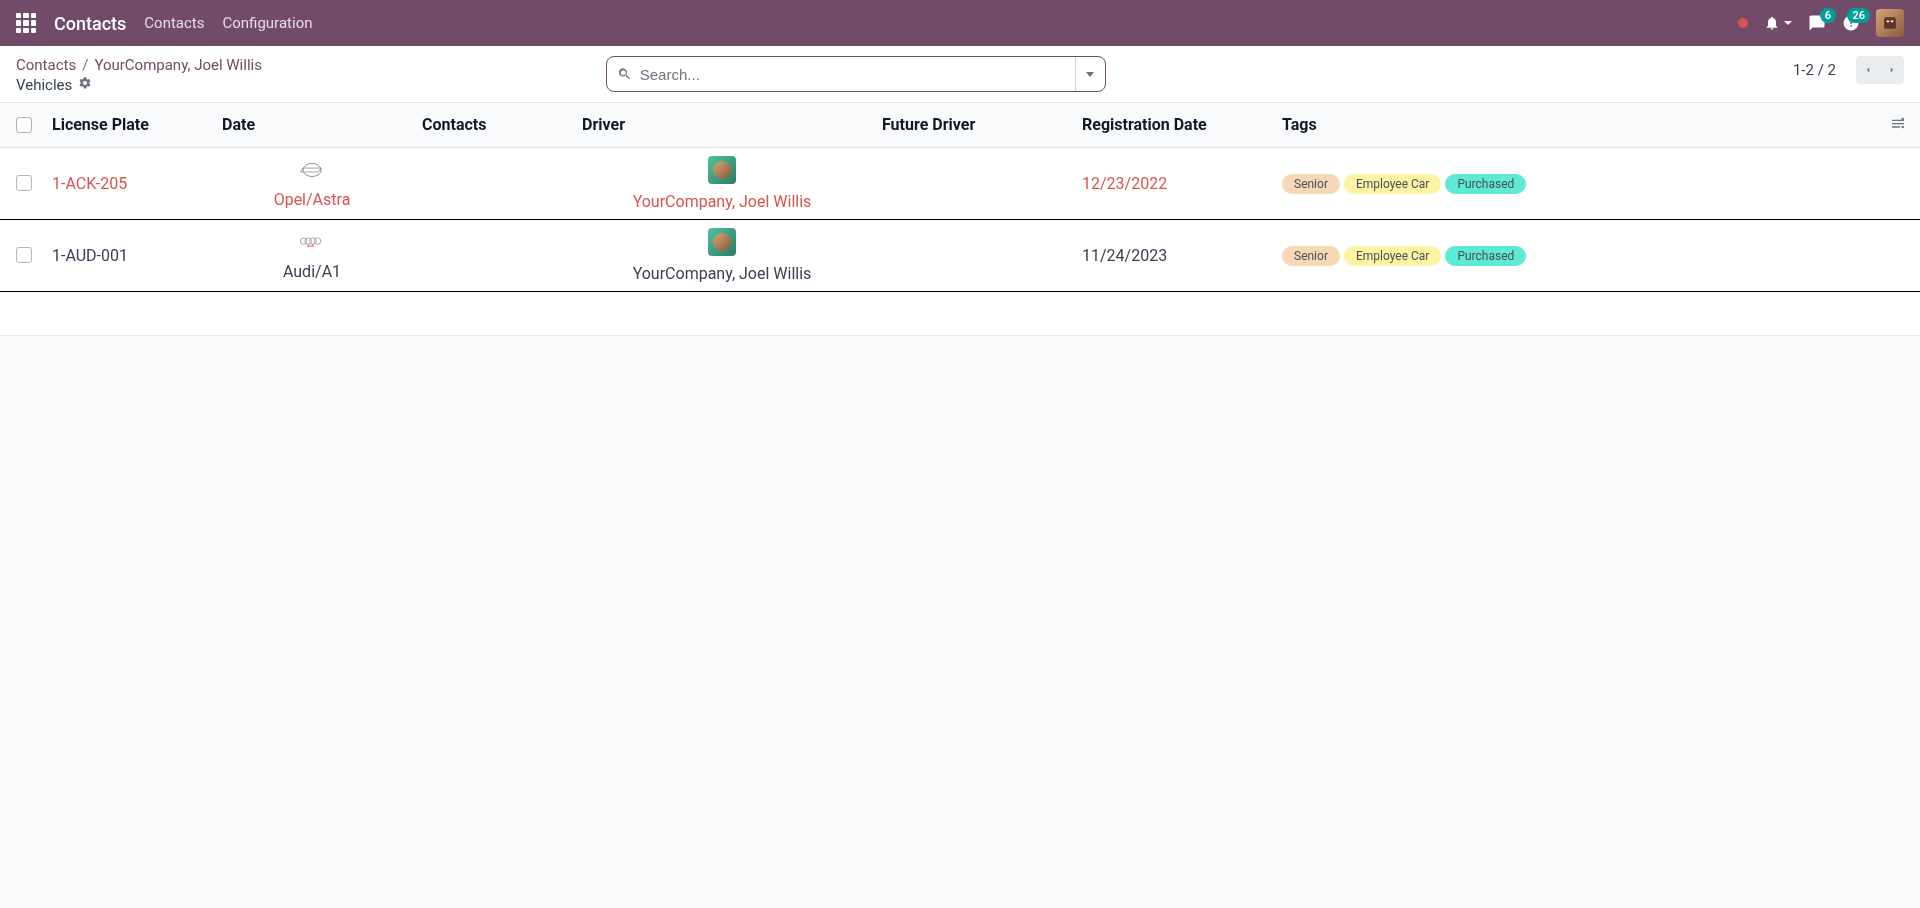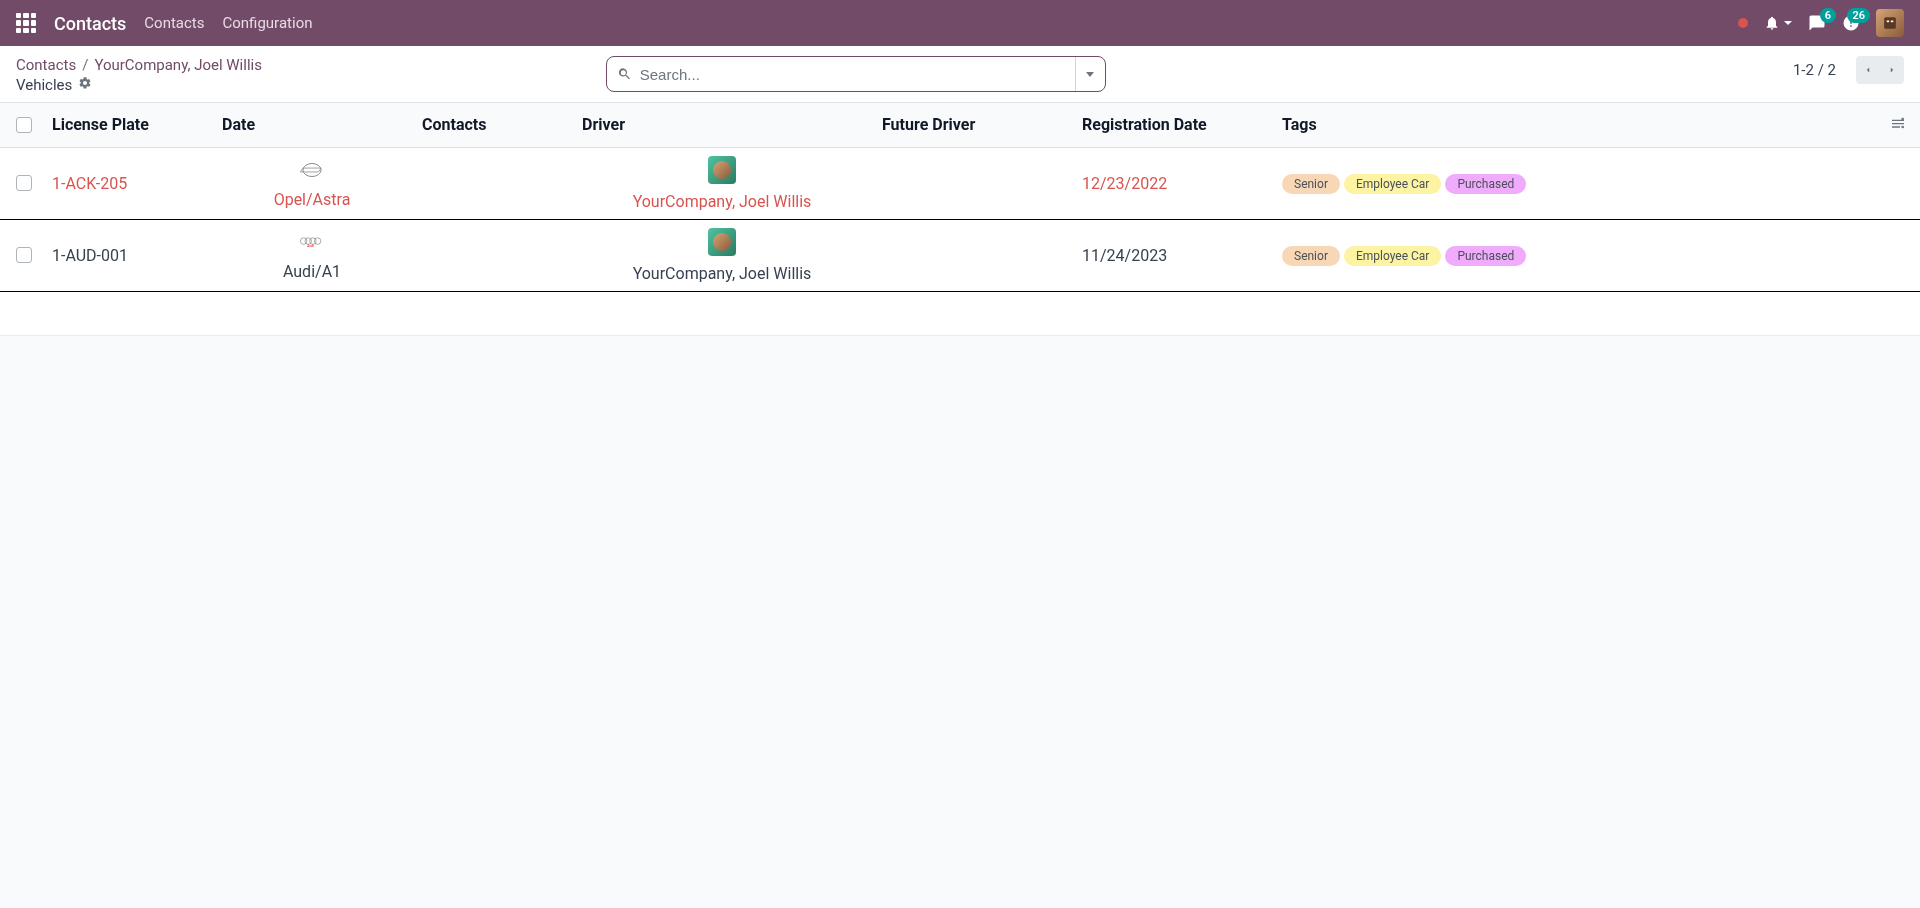--- a/index.html
+++ b/index.html
@@ -83,21 +83,21 @@
   .tbl tbody tr { height:48px; }
   .tbl tbody td { border-bottom:1px solid #000000; font-size:16px; }
   .row-danger td { color:#d9534f; }
   .cell-flex { display:flex; align-items:center; gap:8px;flex-direction:column; }
   .brand-logo { width:28px; height:24px; display:flex; align-items:center; justify-content:center; color:#6c757d; }
   .avatar-sm { width:28px; height:28px; border-radius:4px; background:linear-gradient(135deg,#4fc3a1,#2d7a5f); display:flex; align-items:center; justify-content:center; overflow:hidden; }
   .avatar-sm-inner { width:18px; height:18px; border-radius:50%; background:linear-gradient(135deg,#d4a574,#8b5a3c); }
   .tag { display:inline-block; padding:3px 12px; border-radius:12px; font-size:12px; margin-right:4px; color:#495057; }
   .tag-senior { background:#f7d7b5; }
   .tag-emp { background:#fcf3a3; }
-  .tag-purch { background:#f0abfc; }
+  .tag-purch { background:#5eead4; }
   .row-danger .tag { color:#495057; }
 
   .opt-icon { cursor:pointer; }
 
   .footer-spacer { height:44px; border-bottom:1px solid #e9ecef; background:#fff; }
 
   .th-center, .td-center { text-align:right; }
 </style>
 </head>
 <body>

